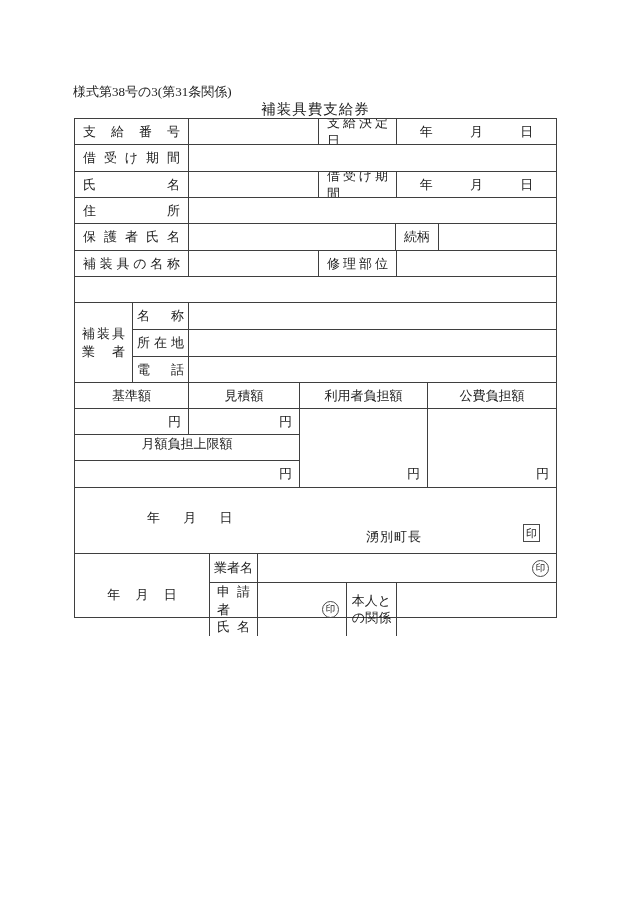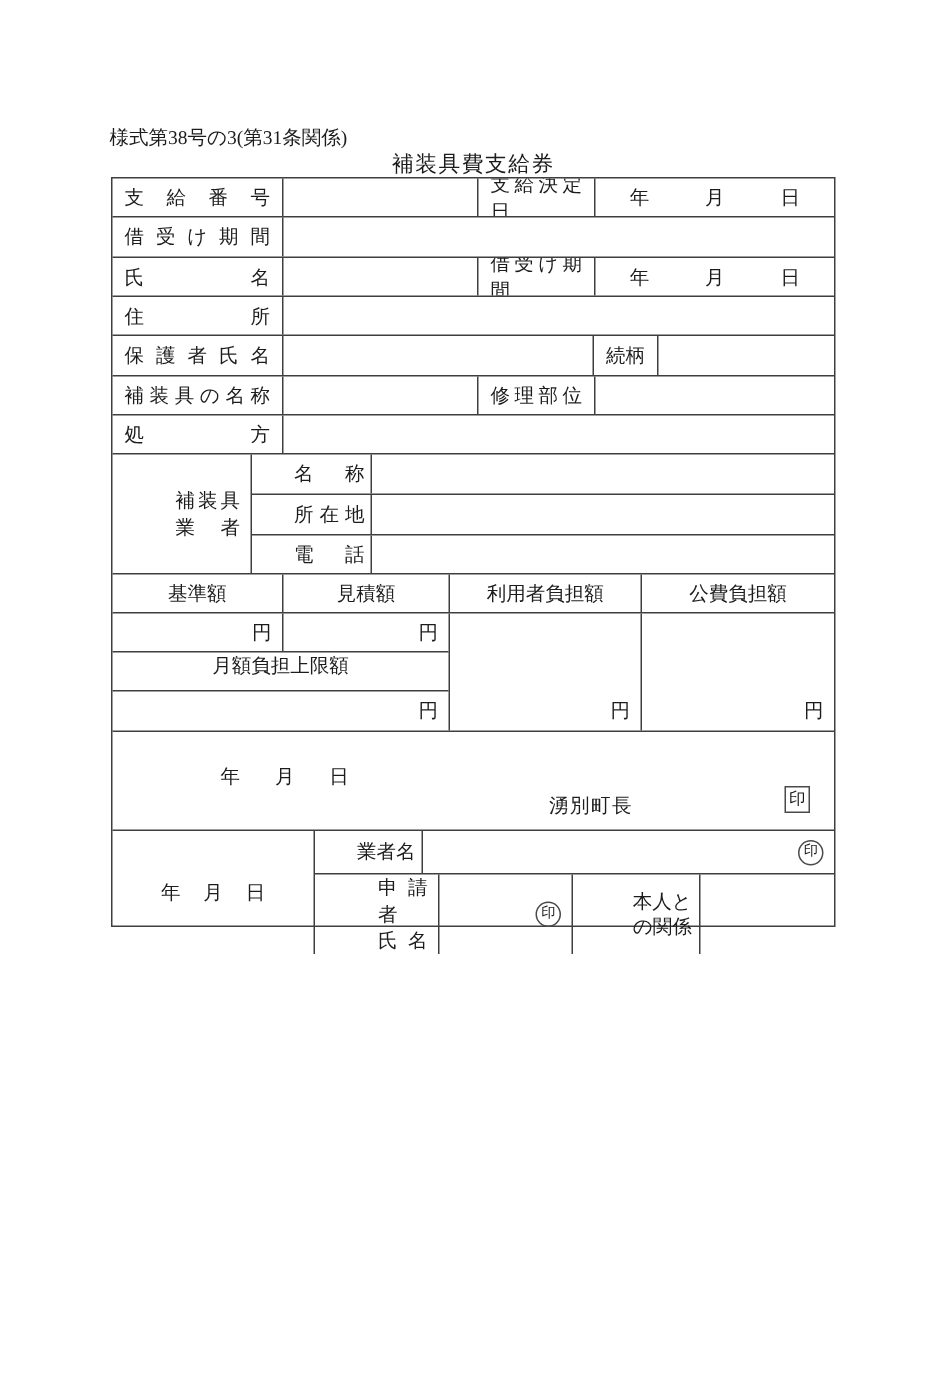--- a/index.html
+++ b/index.html
@@ -26,24 +26,24 @@
   }
   .r{display:flex;border-bottom:1px solid var(--ln);box-sizing:border-box;flex:0 0 auto;}
   .r.last{border-bottom:0;}
   .c{border-right:1px solid var(--ln);box-sizing:border-box;display:flex;align-items:center;overflow:hidden;}
   .c.end{border-right:0;}
   .stack{display:flex;flex-direction:column;box-sizing:border-box;}
   .fill{flex:1 1 auto;}
   
   .jl{padding:0 8px;}
   .jl>span{flex:1;text-align:justify;text-align-last:justify;display:block;}
-  .jl2{padding:0 4px;margin-left:24px;}
+  .jl2{padding:0 4px;}
   .jl2>span{flex:1;text-align:justify;text-align-last:justify;display:block;}
   .ctr{justify-content:center;text-align:center;}
-  .two-line{flex-direction:column;justify-content:center;line-height:1.35;margin-left:35px;}
+  .two-line{flex-direction:column;justify-content:center;line-height:1.35;}
   .two-line.just{align-items:stretch;padding:0 7px;}
   .two-line.just>span{display:block;text-align:justify;text-align-last:justify;}
   .yen{justify-content:flex-end;padding-right:7px;}
   .yen-bottom{align-items:flex-end;justify-content:flex-end;padding:0 7px 4px 0;}
   .ws34{word-spacing:34px;}
   .ws20{word-spacing:20px;}
   .ws12{word-spacing:12px;}
   .decision{position:relative;display:block;}
   .dec-line1{position:absolute;left:30px;top:5px;}
   .dec-line2{position:absolute;left:72px;top:21px;}
@@ -119,23 +119,20 @@
           <span>補装具の名称</span>
         </div>
       <div class="c" style="width:130px"></div>
       <div class="c jl" style="width:78px">
           <span>修理部位</span>
         </div>
       <div class="c end fill"></div>
     </div>
 
     <div class="r" style="height:26px">
-      <div class="c jl" style="width:114px">
-          <span>処方</span>
-        </div>
       <div class="c end fill"></div>
     </div>
 
     <div class="r" style="height:80px">
       <div class="c two-line just" style="width:58px">
         <span>補装具</span>
         <span>業者</span>
       </div>
       <div class="stack fill">
         <div class="r" style="height:27px">

